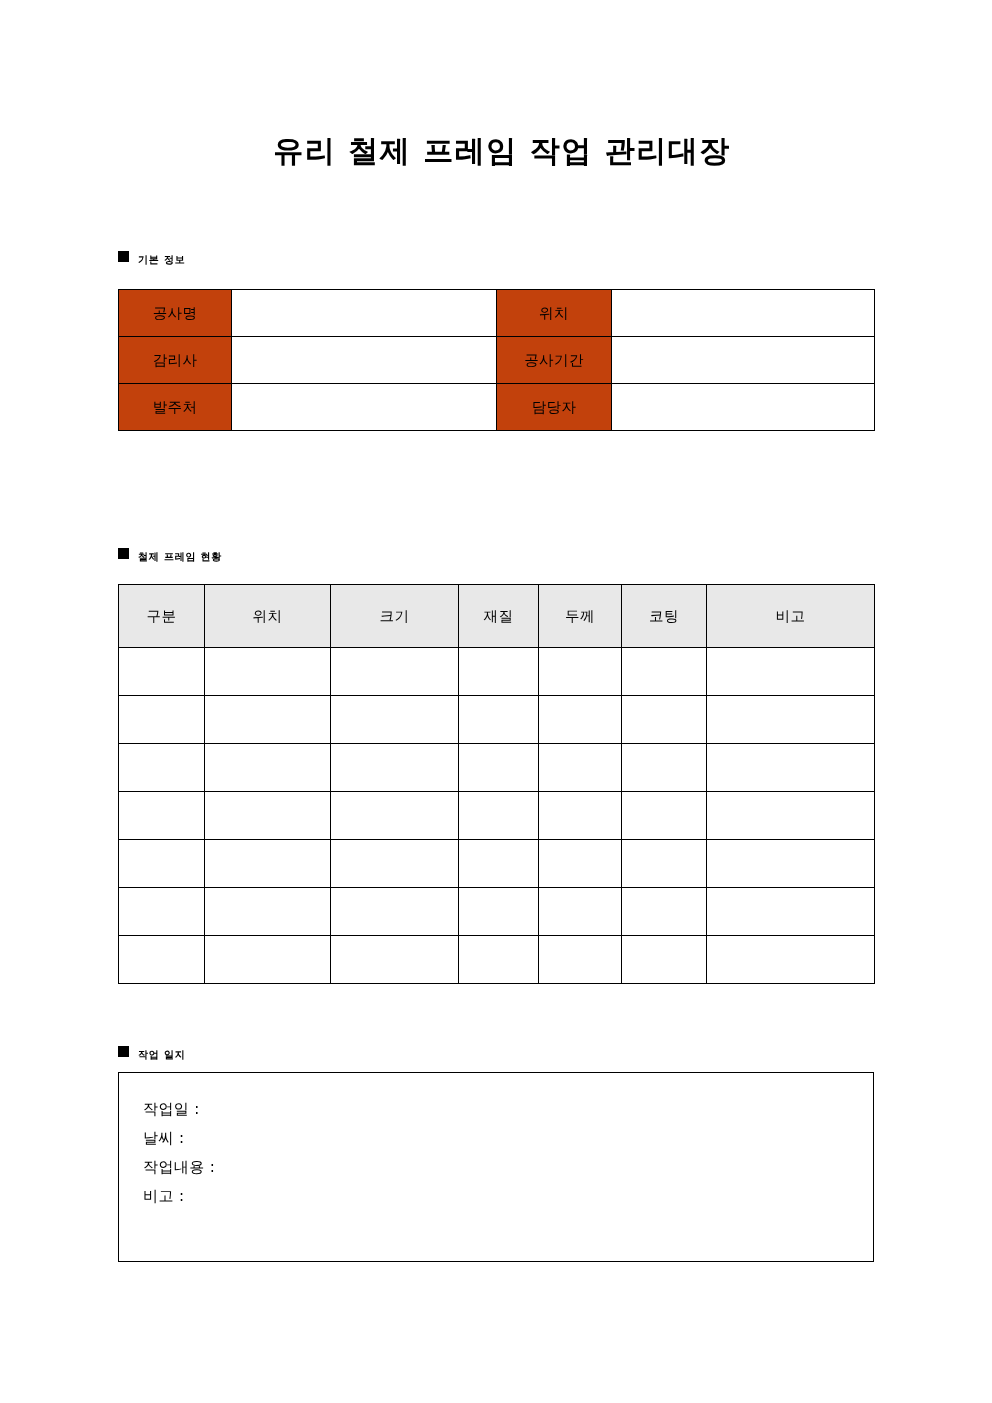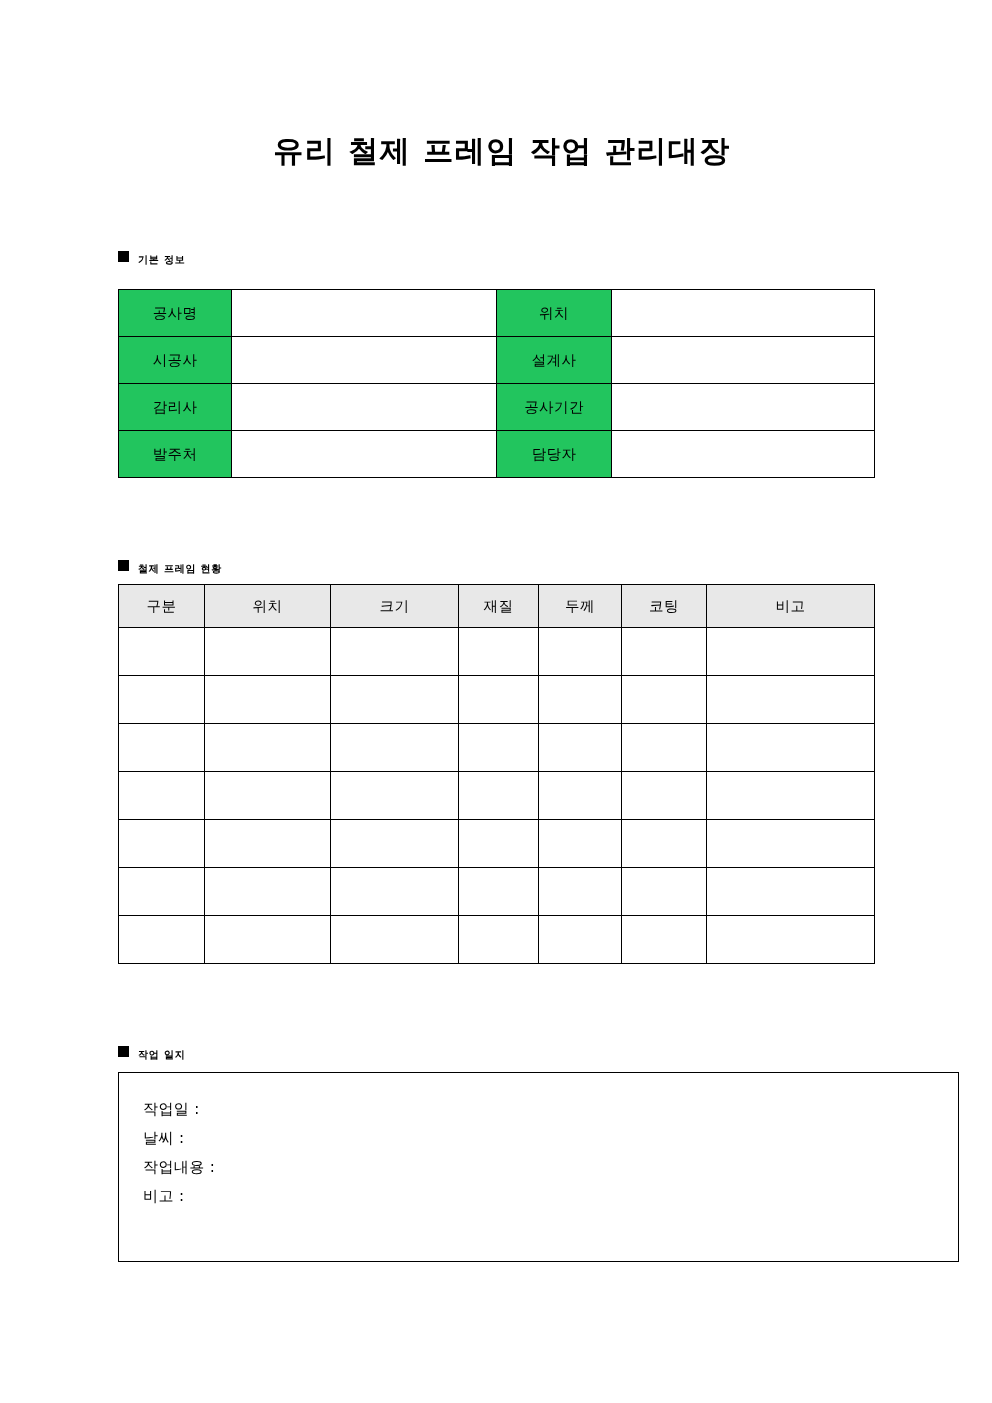--- a/index.html
+++ b/index.html
@@ -51,21 +51,21 @@
   }
   .section-heading .bullet {
     display: inline-block;
     width: 11px;
     height: 11px;
     background: #000000;
     margin-right: 9px;
     vertical-align: 1px;
   }
   #heading-basic  { top: 249px; }
-  #heading-frame  { top: 558px; }
+  #heading-frame  { top: 546px; }
   #heading-log    { top: 1012px; margin-top: 32px; }
 
   
   .form-table {
     position: absolute;
     left: 118px;
     border-collapse: collapse;
     table-layout: fixed;
     font-size: 14.5px;
   }
@@ -74,21 +74,21 @@
     border: 1px solid #000000;
     padding: 0;
     text-align: center;
     vertical-align: middle;
     font-weight: normal;
     font-size: 14.5px;
     letter-spacing: 0.4px;
     line-height: 20px;
   }
   .label-cell {
-    background: #22c55e;
+    background: #c2410c;
   }
   .value-cell {
     background: #ffffff;
   }
 
   
   #table-basic {
     top: 289px;
     width: 756px;
   }
@@ -97,37 +97,37 @@
   #table-basic .c-val1 { width: 265px; }
   #table-basic .c-lbl2 { width: 115px; }
   #table-basic .c-val2 { width: 263px; }
   #table-basic td { border-width: 1px; }
 
   
   #table-frame {
     top: 584px;
     width: 756px;
   }
-  #table-frame thead tr { height: 43px; }
+  #table-frame thead tr { height: 63px; }
   #table-frame tbody tr { height: 48px; }
   #table-frame th { background: #e8e8e8; }
   #table-frame .col-gubun  { width: 86px; }
   #table-frame .col-wichi  { width: 126px; }
   #table-frame .col-crkgi  { width: 128px; }
   #table-frame .col-jaejil { width: 80px; }
   #table-frame .col-dukke  { width: 83px; }
   #table-frame .col-koting { width: 85px; }
   #table-frame .col-bigo   { width: 168px; }
 
   
   #worklog-box {
     position: absolute;
     left: 118px;
     top: 1072px;
-    width: 841px;
+    width: 756px;
     height: 190px;
     border: 1.4px solid #000000;
     box-sizing: border-box;
     background: #ffffff;
   }
   .worklog-lines {
     padding: 22px 0 0 24px;
   }
   .worklog-line {
     font-size: 15px;
@@ -152,26 +152,20 @@
       <col class="c-lbl1">
         <col class="c-val1">
         <col class="c-lbl2">
         <col class="c-val2">
     </colgroup>
     <tbody>
         <tr>
           <td class="label-cell">공사명</td>
           <td class="value-cell"></td>
           <td class="label-cell">위치</td>
-          <td class="value-cell"></td>
-        </tr>
-        <tr>
-          <td class="label-cell">시공사</td>
-          <td class="value-cell"></td>
-          <td class="label-cell">설계사</td>
           <td class="value-cell"></td>
         </tr>
         <tr>
           <td class="label-cell">감리사</td>
           <td class="value-cell"></td>
           <td class="label-cell">공사기간</td>
           <td class="value-cell"></td>
         </tr>
         <tr>
           <td class="label-cell">발주처</td>

